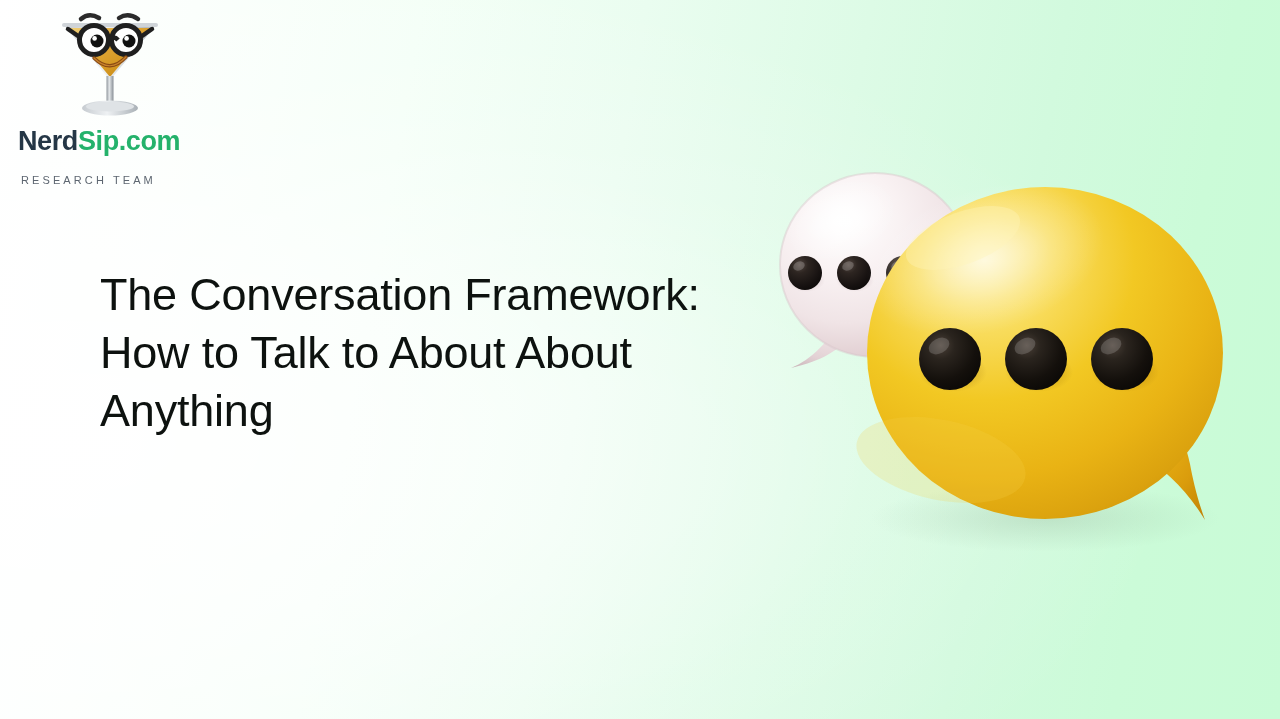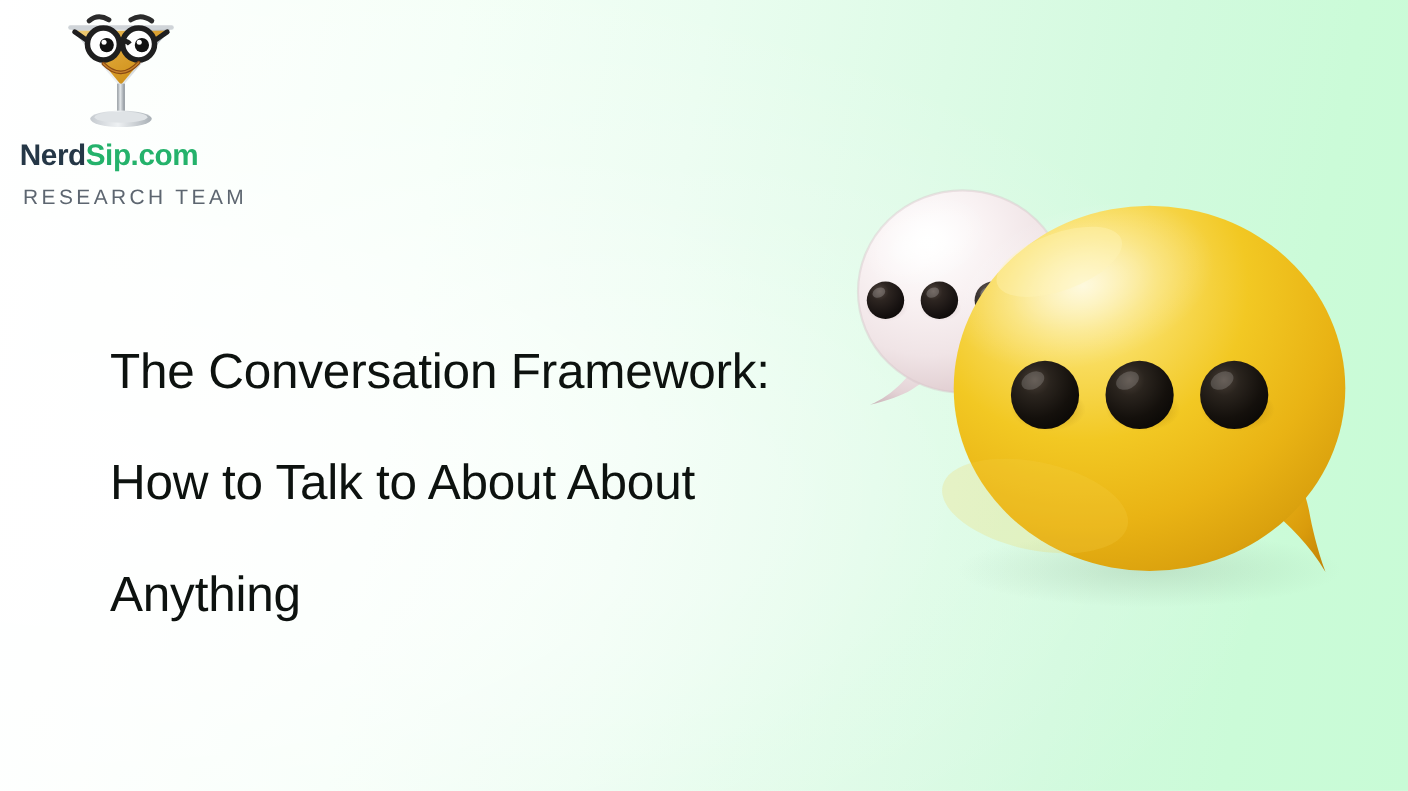--- a/index.html
+++ b/index.html
@@ -65,50 +65,51 @@
 
   .logo-wordmark {
     font-family: "Liberation Sans", sans-serif;
     font-size: 27px;
     font-weight: bold;
     letter-spacing: -0.4px;
     line-height: 1;
     margin-top: 8px;
     margin-left: 0px;
     white-space: nowrap;
+    text-align: right;
   }
   .logo-word-nerd { color: #253746; }
   .logo-word-sip  { color: #24b26b; }
 
   .logo-subtitle {
     font-family: "Liberation Sans", sans-serif;
-    font-size: 19px;
+    font-size: 11px;
     font-weight: normal;
     letter-spacing: 3.1px;
     color: #5d6670;
-    margin-top: 14px;
+    margin-top: 19px;
     margin-left: 3px;
     white-space: nowrap;
   }
 
   
   .headline {
     position: absolute;
     left: 100px;
     top: 266px;
     width: 660px;
     z-index: 6;
     font-family: "Liberation Sans", sans-serif;
     font-size: 45px;
     font-weight: normal;
     line-height: 58px;
     letter-spacing: -0.2px;
     color: #0d120f;
   }
-  .headline-line { display: block; white-space: nowrap; margin-top: 43px; }
+  .headline-line { display: block; white-space: nowrap; }
 
   
   .bubbles {
     position: absolute;
     left: 745px;
     top: 168px;
     width: 520px;
     height: 390px;
     z-index: 4;
   }

